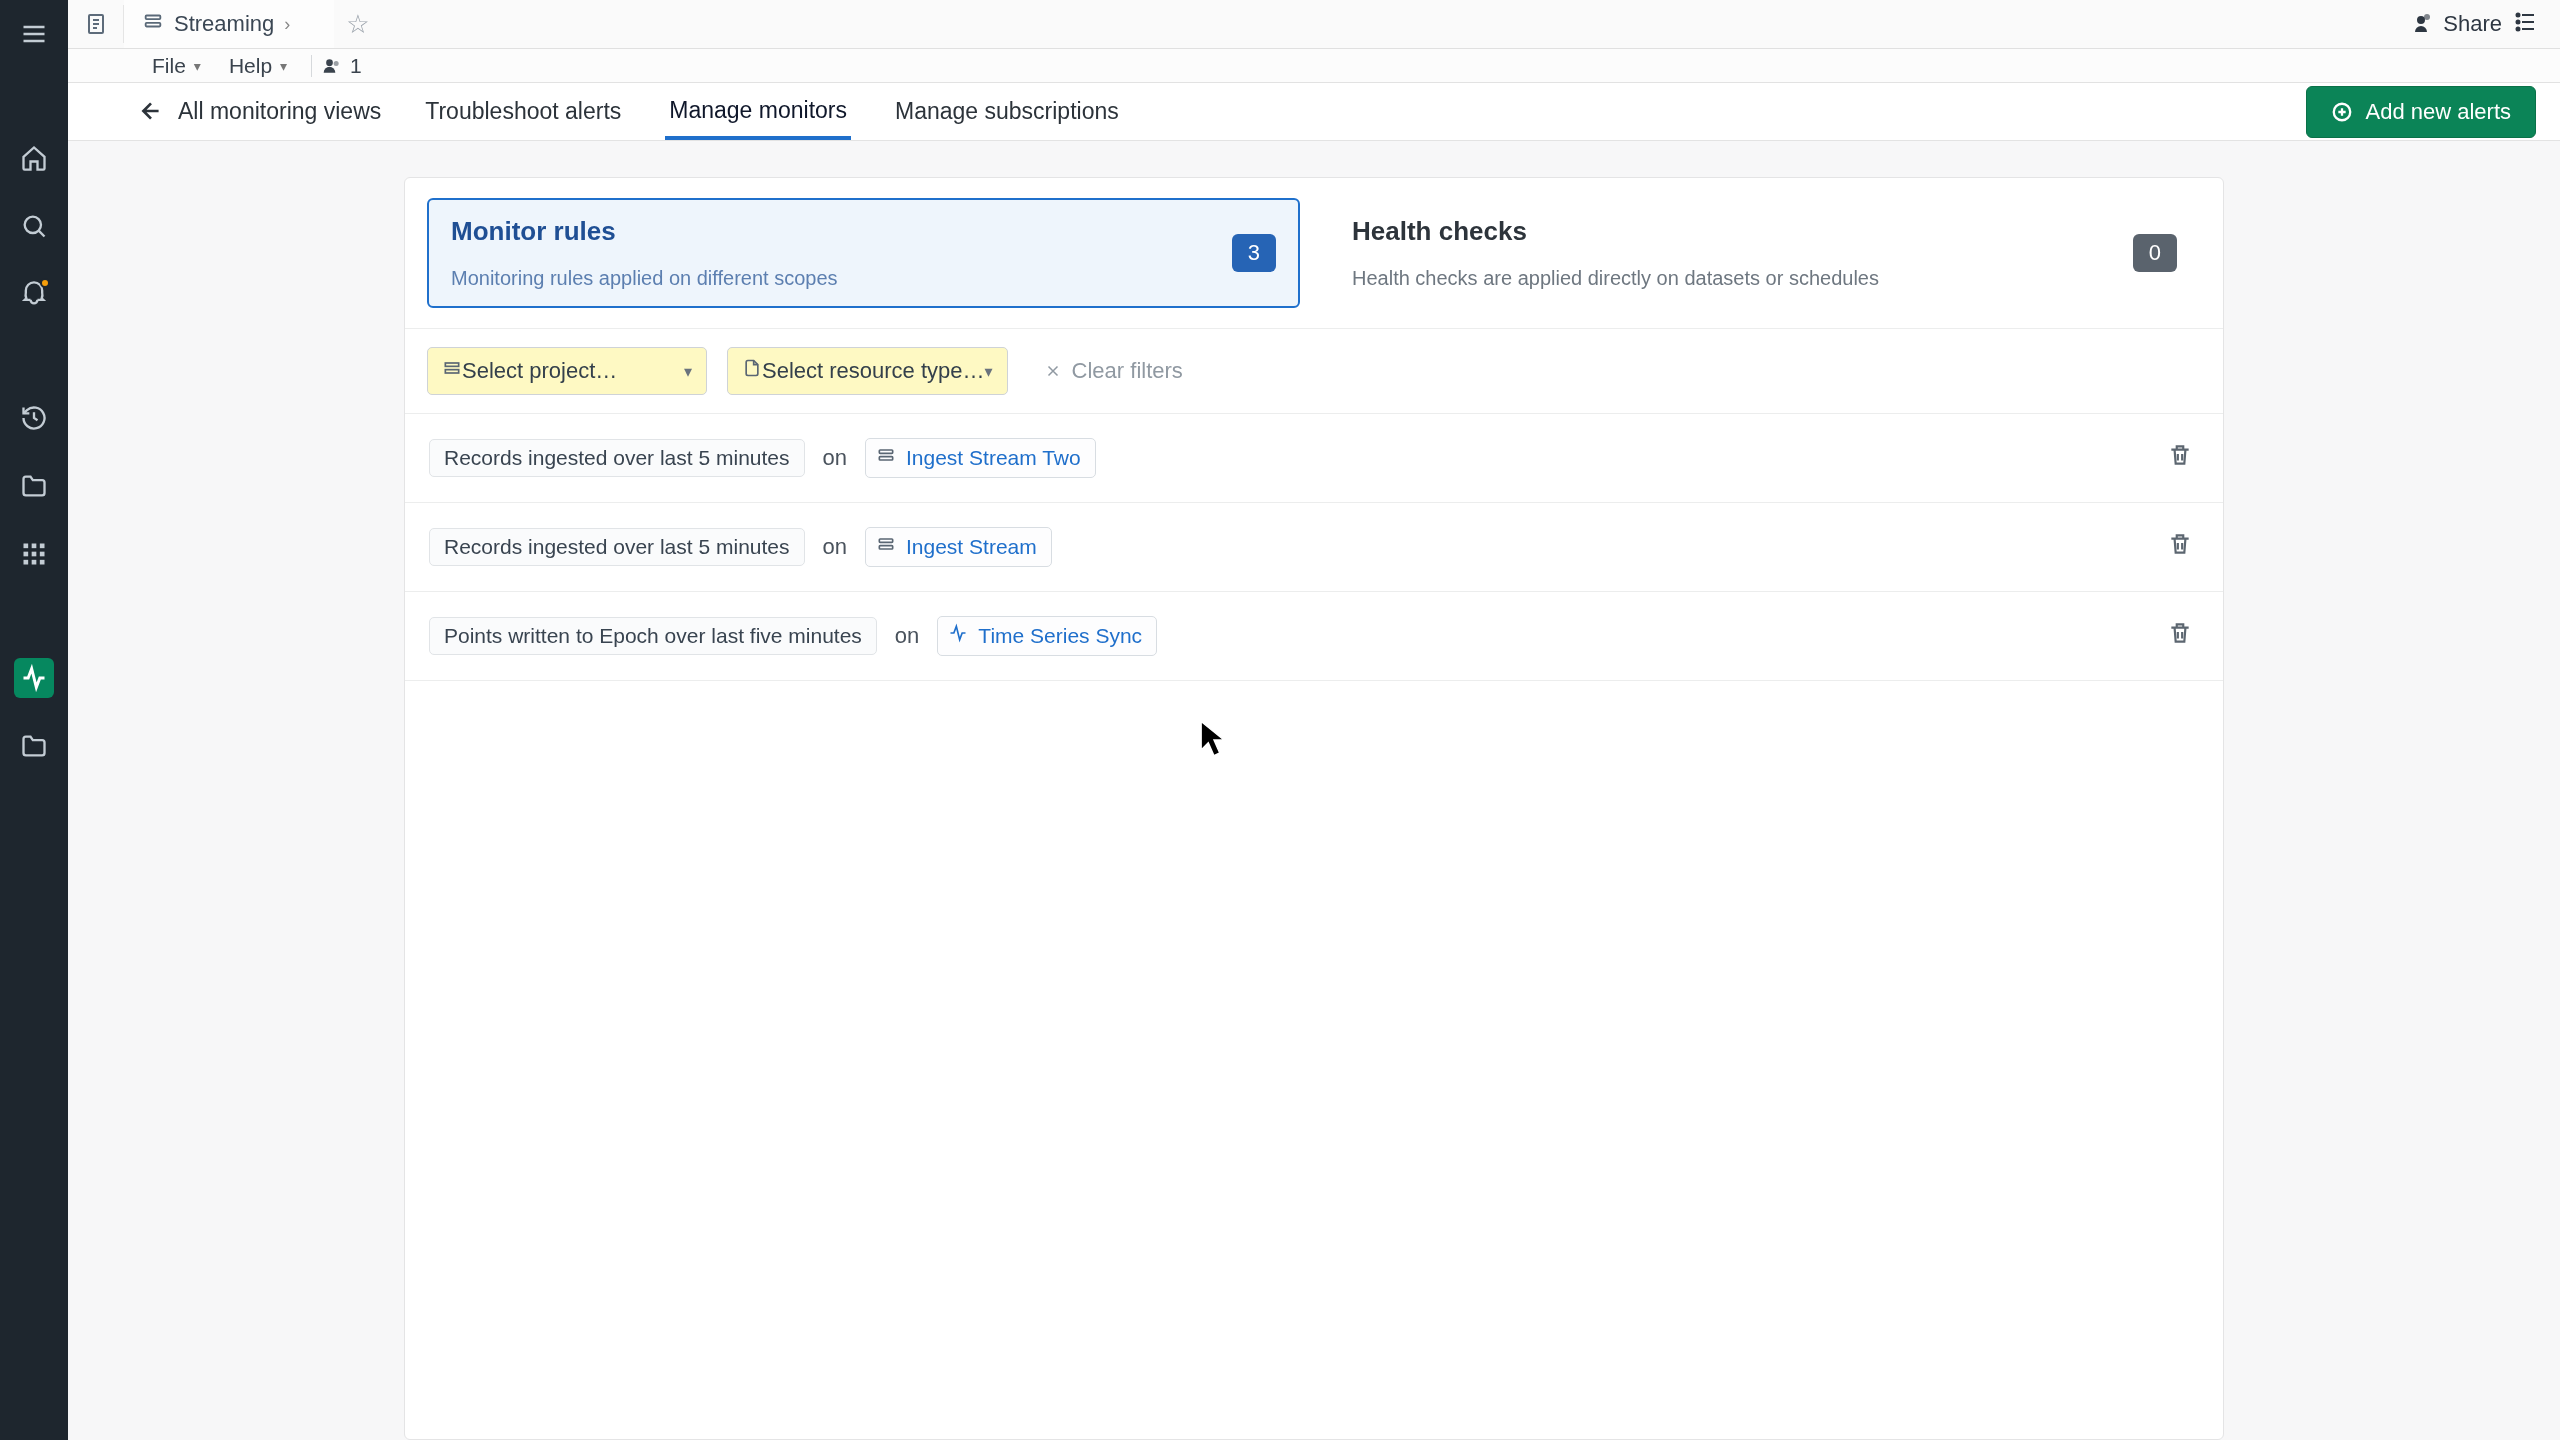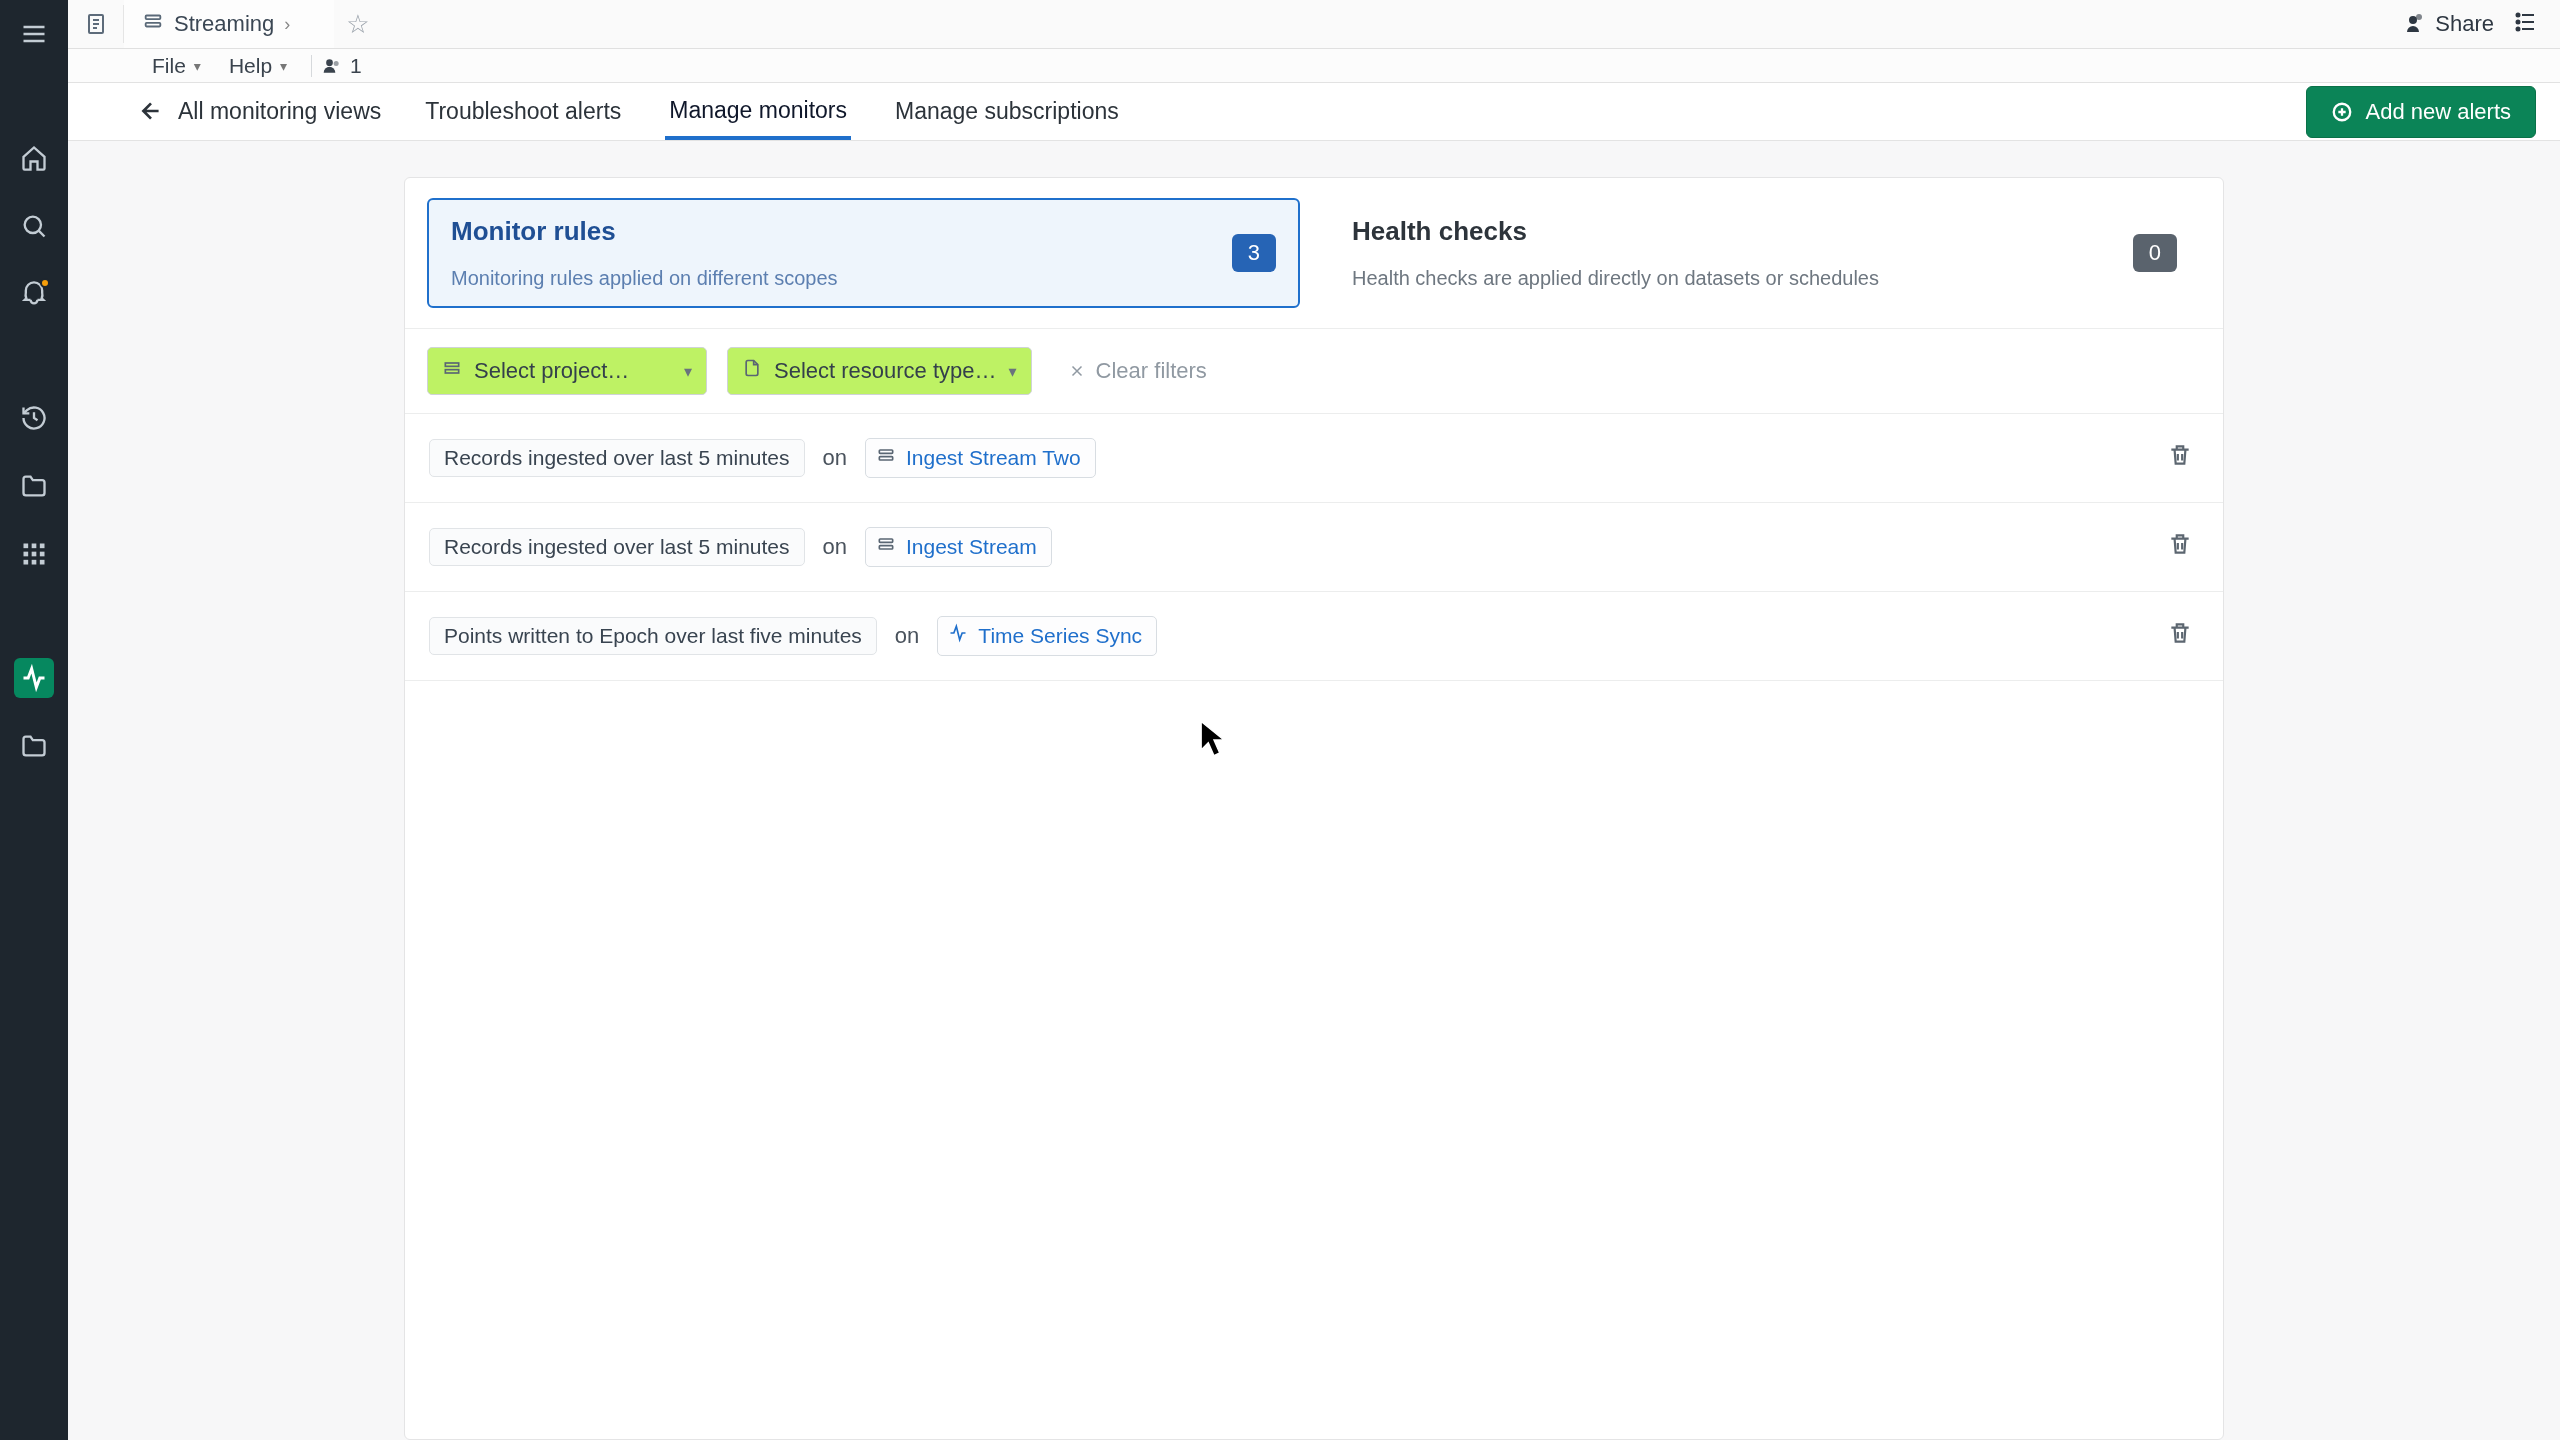--- a/index.html
+++ b/index.html
@@ -17,21 +17,21 @@
   
   .page { position: absolute; left: 68px; right: 0; top: 0; bottom: 0; display: flex; flex-direction: column; }
   .tabstrip { height: 49px; border-bottom: 1px solid #e0e0e0; display: flex; align-items: center; background: #fafafa; }
   .tabstrip .doc-icon { width: 56px; height: 38px; display: flex; align-items: center; justify-content: center; border-right: 1px solid #e5e5e5; }
   .tabstrip .doc-icon svg { width: 24px; height: 24px; color: #5d6b7a; }
   .tab { display: flex; align-items: center; gap: 10px; padding: 0 18px; height: 100%; background: #fdfdfd; color: #3b4754; font-size: 22px; cursor: pointer; }
   .tab .stream-icon svg { width: 22px; height: 22px; color: #5a6978; }
   .tab .chev { color: #888; font-size: 18px; }
   .blur { filter: blur(6px); color: #b0b6bc; padding: 0 8px; font-size: 20px; }
   .star { color: #9aa2ab; font-size: 26px; padding-left: 12px; cursor: pointer; }
-  .tabstrip .right { margin-left: auto; display: flex; align-items: center; gap: 20px; padding-right: 22px; }
+  .tabstrip .right { margin-left: auto; display: flex; align-items: center; gap: 12px; padding-right: 22px; }
   .share-btn { display: flex; align-items: center; gap: 10px; font-size: 22px; color: #2e3742; cursor: pointer; }
   .share-btn svg, .toc-btn svg { width: 24px; height: 24px; }
   .toc-btn { cursor: pointer; color: #2e3742; }
 
   
   .menubar { height: 34px; border-bottom: 1px solid #e2e2e2; display: flex; align-items: center; padding-left: 70px; gap: 0; font-size: 21px; color: #3a434d; background: #fcfcfc; }
   .menubar .menu { padding: 0 14px; display: flex; align-items: center; gap: 8px; cursor: pointer; }
   .menubar .caret { font-size: 14px; color: #777; }
   .menubar .divider { width: 1px; height: 22px; background: #d6d9dc; margin: 0 10px; }
   .menubar .users { display: flex; align-items: center; gap: 8px; color: #3a434d; }
@@ -58,21 +58,21 @@
   .card .title { font-size: 26px; font-weight: 600; color: #1f4f94; }
   .card:not(.selected) .title { color: #2d343b; }
   .card .subtitle { font-size: 20px; color: #6e7780; margin-top: 20px; }
   .card:not(.selected) .subtitle { color: #6e7780; }
   .card.selected .subtitle { color: #5c7fb0; }
   .badge { background: #2664b5; color: #fff; font-size: 22px; font-weight: 500; padding: 6px 16px; border-radius: 6px; min-width: 36px; text-align: center; }
   .badge.gray { background: #5a636d; }
 
   
   .filter-row { display: flex; align-items: center; gap: 20px; padding: 18px 22px; border-bottom: 1px solid #eceded; }
-  .select { border: 1px solid #cfd3d7; border-radius: 5px; background: #bef264; display: flex; align-items: center; gap: 12px; padding: 10px 14px; font-size: 22px; color: #34404b; cursor: pointer; min-width: 280px; justify-content: flex-start; }
+  .select { border: 1px solid #cfd3d7; border-radius: 5px; background: #fef9c3; display: flex; align-items: center; padding: 10px 14px; font-size: 22px; color: #34404b; cursor: pointer; min-width: 280px; justify-content: flex-start; }
   .select .sel-icon svg { width: 20px; height: 20px; color: #5a6673; }
   .select .sel-caret { margin-left: auto; color: #6a737d; font-size: 16px; }
   .clear-filters { display: flex; align-items: center; gap: 10px; color: #9099a2; font-size: 22px; cursor: pointer; padding-left: 16px; }
   .clear-filters svg { width: 18px; height: 18px; }
 
   
   .rule-row { display: flex; align-items: center; padding: 22px 24px; border-bottom: 1px solid #eceded; font-size: 22px; color: #394450; }
   .rule-label { border: 1px solid #e1e4e7; border-radius: 5px; padding: 6px 14px; background: #fafbfc; font-size: 21px; }
   .on-word { padding: 0 18px; color: #4a535d; }
   .resource-chip { border: 1px solid #d8dde2; border-radius: 5px; padding: 6px 14px 6px 10px; background: #fdfdfe; display: flex; align-items: center; gap: 10px; cursor: pointer; }

